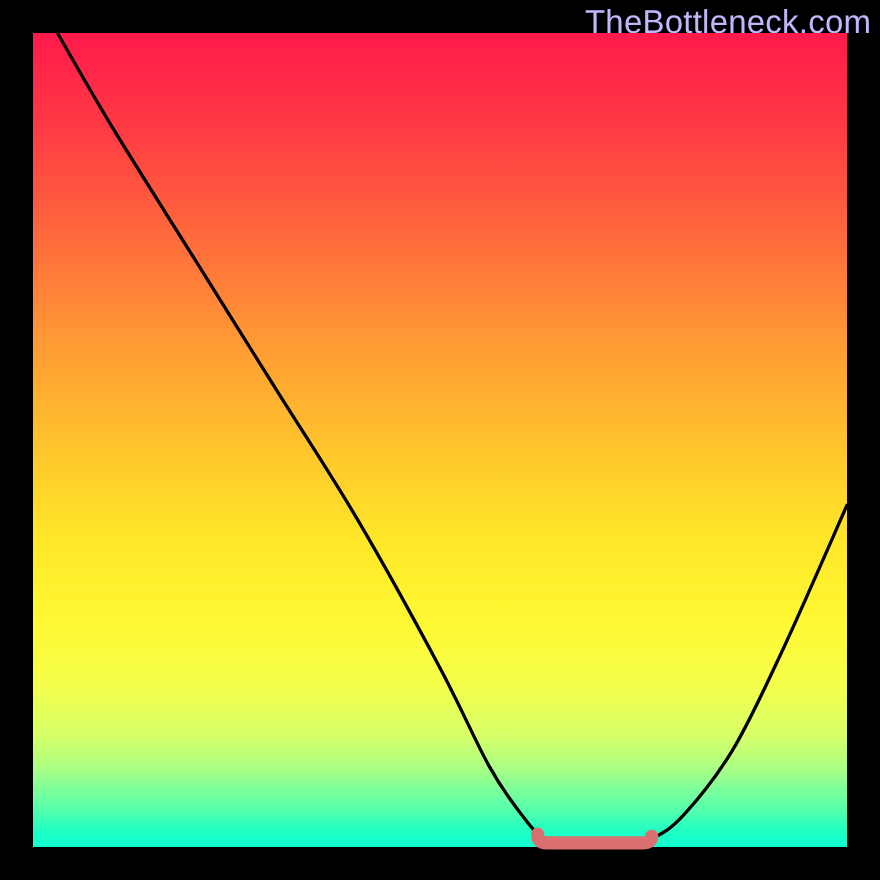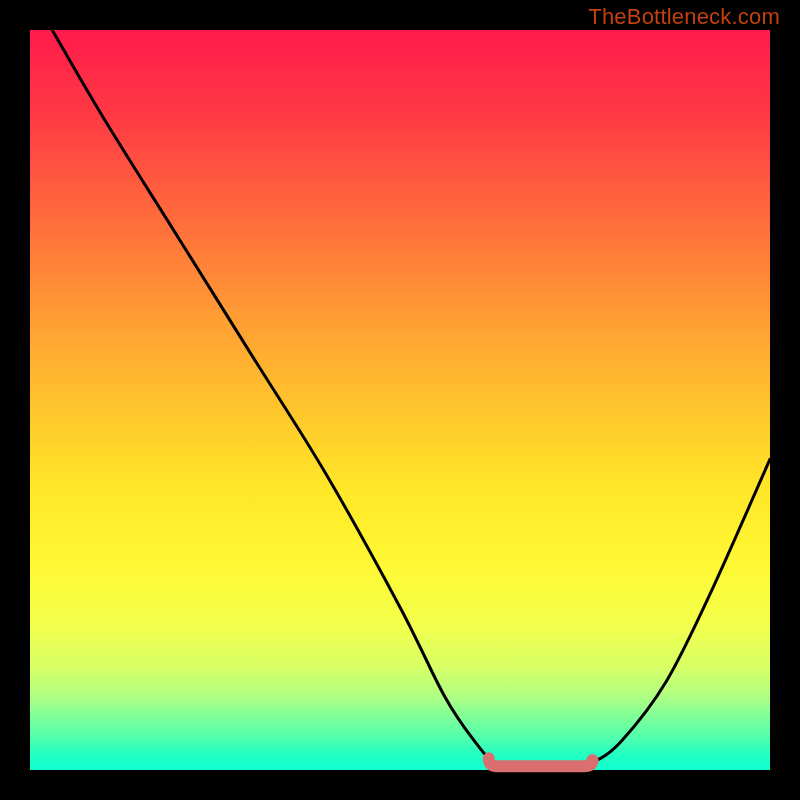--- a/index.html
+++ b/index.html
@@ -37,24 +37,24 @@
       #b0ff82 90%,
       #7cff9a 93%,
       #4affb0 96%,
       #20ffc4 98%,
       #10ffd0 100%
     );
   }
   .watermark {
     position: absolute;
     top: 4px;
-    right: 20px;
+    right: 8px;
     font-family: Arial, Helvetica, sans-serif;
-    font-size: 22px;
-    color: #c2410c;
+    font-size: 30px;
+    color: #c4b5fd;
     letter-spacing: 0.2px;
     user-select: none;
   }
   svg.curve {
     position: absolute;
     left: 0;
     top: 0;
     width: 740px;
     height: 740px;
     overflow: visible;

